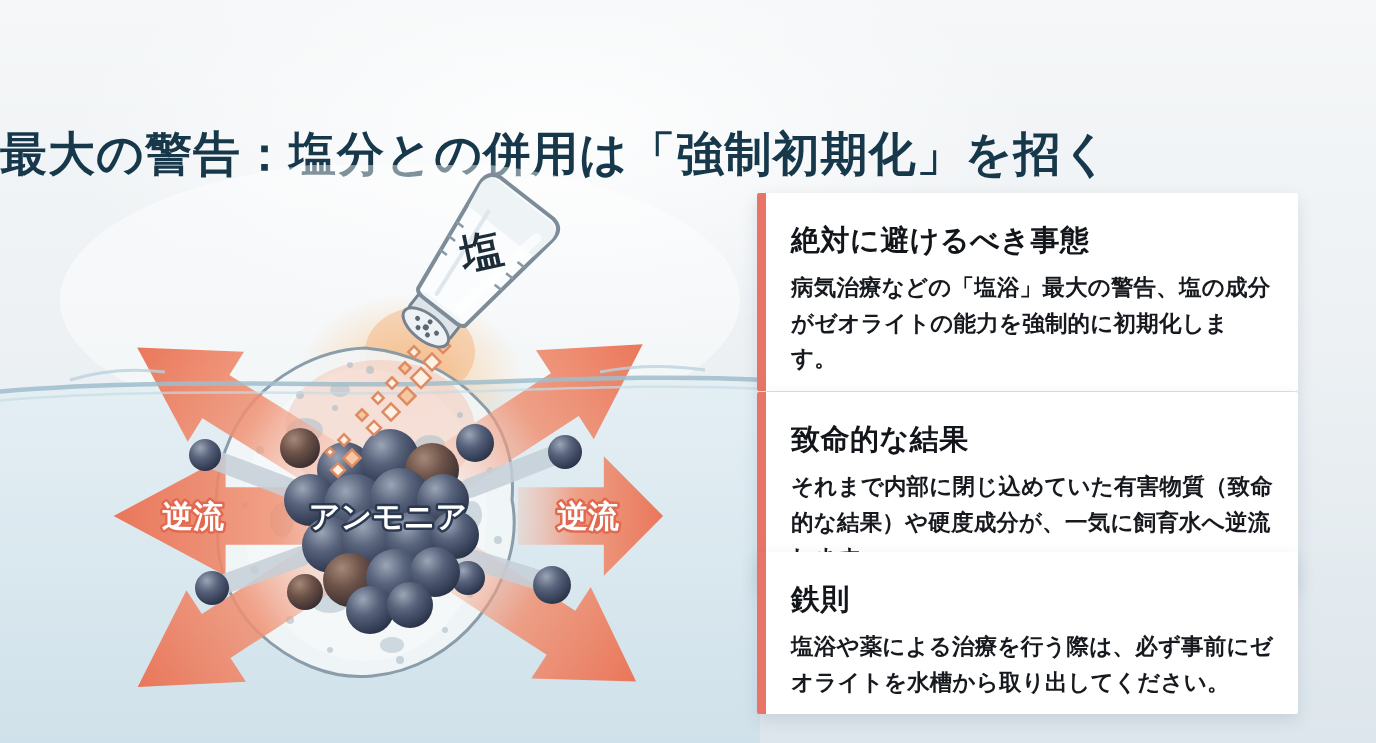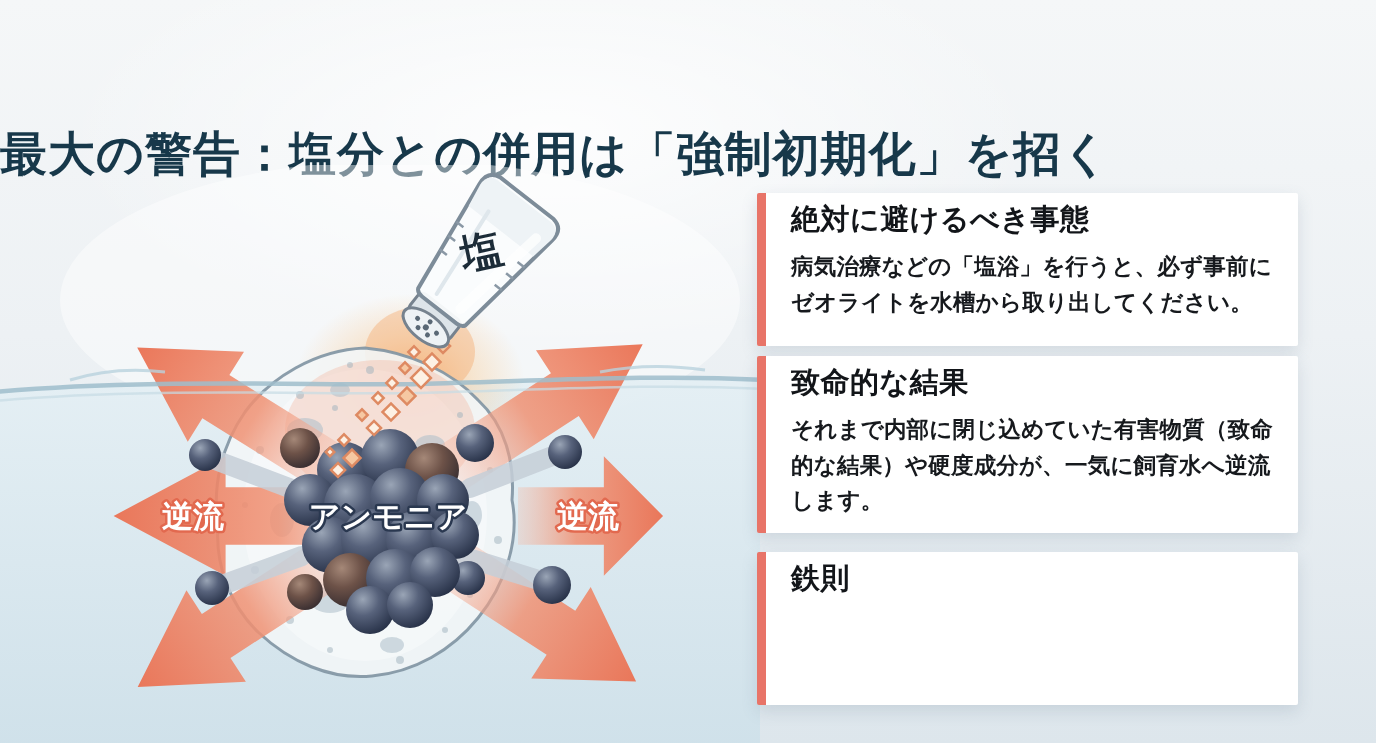--- a/index.html
+++ b/index.html
@@ -21,21 +21,21 @@
     color:var(--title-navy,#17384a);white-space:nowrap;
   }
   .illus{position:absolute;left:0;top:165px;width:760px;height:578px;}
   .cards{position:absolute;left:757px;top:0;width:541px;height:743px;}
   .card{
     position:absolute;left:0;width:541px;box-sizing:border-box;
     background:var(--card-bg,#ffffff);
     border-left:9px solid var(--accent,#e87468);
     border-radius:2px;
     box-shadow:0 6px 16px rgba(96,118,138,.18);
-    padding:5px 24px 14px 25px;
+    padding:26px 24px 14px 25px;
   }
   .card h2{
     margin:2px 0 9px 0;font-size:29px;font-weight:800;color:#121519;letter-spacing:.5px;
   }
   .card p{
     margin:0;font-size:22.5px;line-height:1.58;font-weight:600;color:#16191d;letter-spacing:.2px;
   }
   svg text{font-family:"Liberation Sans","DejaVu Sans",sans-serif;}
 </style>
 </head>
@@ -215,24 +215,25 @@
             <line x1="41" y1="14" x2="32" y2="14"></line>
         </g>
       </g>
       <text x="481" y="266" text-anchor="middle" font-size="42" font-weight="bold" fill="#1c2c38" transform="rotate(-12 481 248)">塩</text>
     </g>
   </svg>
 
   <section class="cards">
     <article class="card" style="top:193px;min-height:153px">
       <h2>絶対に避けるべき事態</h2>
-      <p>病気治療などの「塩浴」を行うと、必ず事前にゼオライトを水槽から取り出してください。</p>
+      <p>病気治療などの「塩浴」最大の警告、塩の成分がゼオライトの能力を強制的に初期化します。</p>
     </article>
-    <article class="card" style="top:356px;min-height:152px">
+    <article class="card" style="top:392px;min-height:152px">
       <h2>致命的な結果</h2>
       <p>それまで内部に閉じ込めていた有害物質（致命的な結果）や硬度成分が、一気に飼育水へ逆流します。</p>
     </article>
     <article class="card" style="top:552px;min-height:153px">
       <h2>鉄則</h2>
+      <p>塩浴や薬による治療を行う際は、必ず事前にゼオライトを水槽から取り出してください。</p>
     </article>
   </section>
 
 </div>
 
 </body></html>

